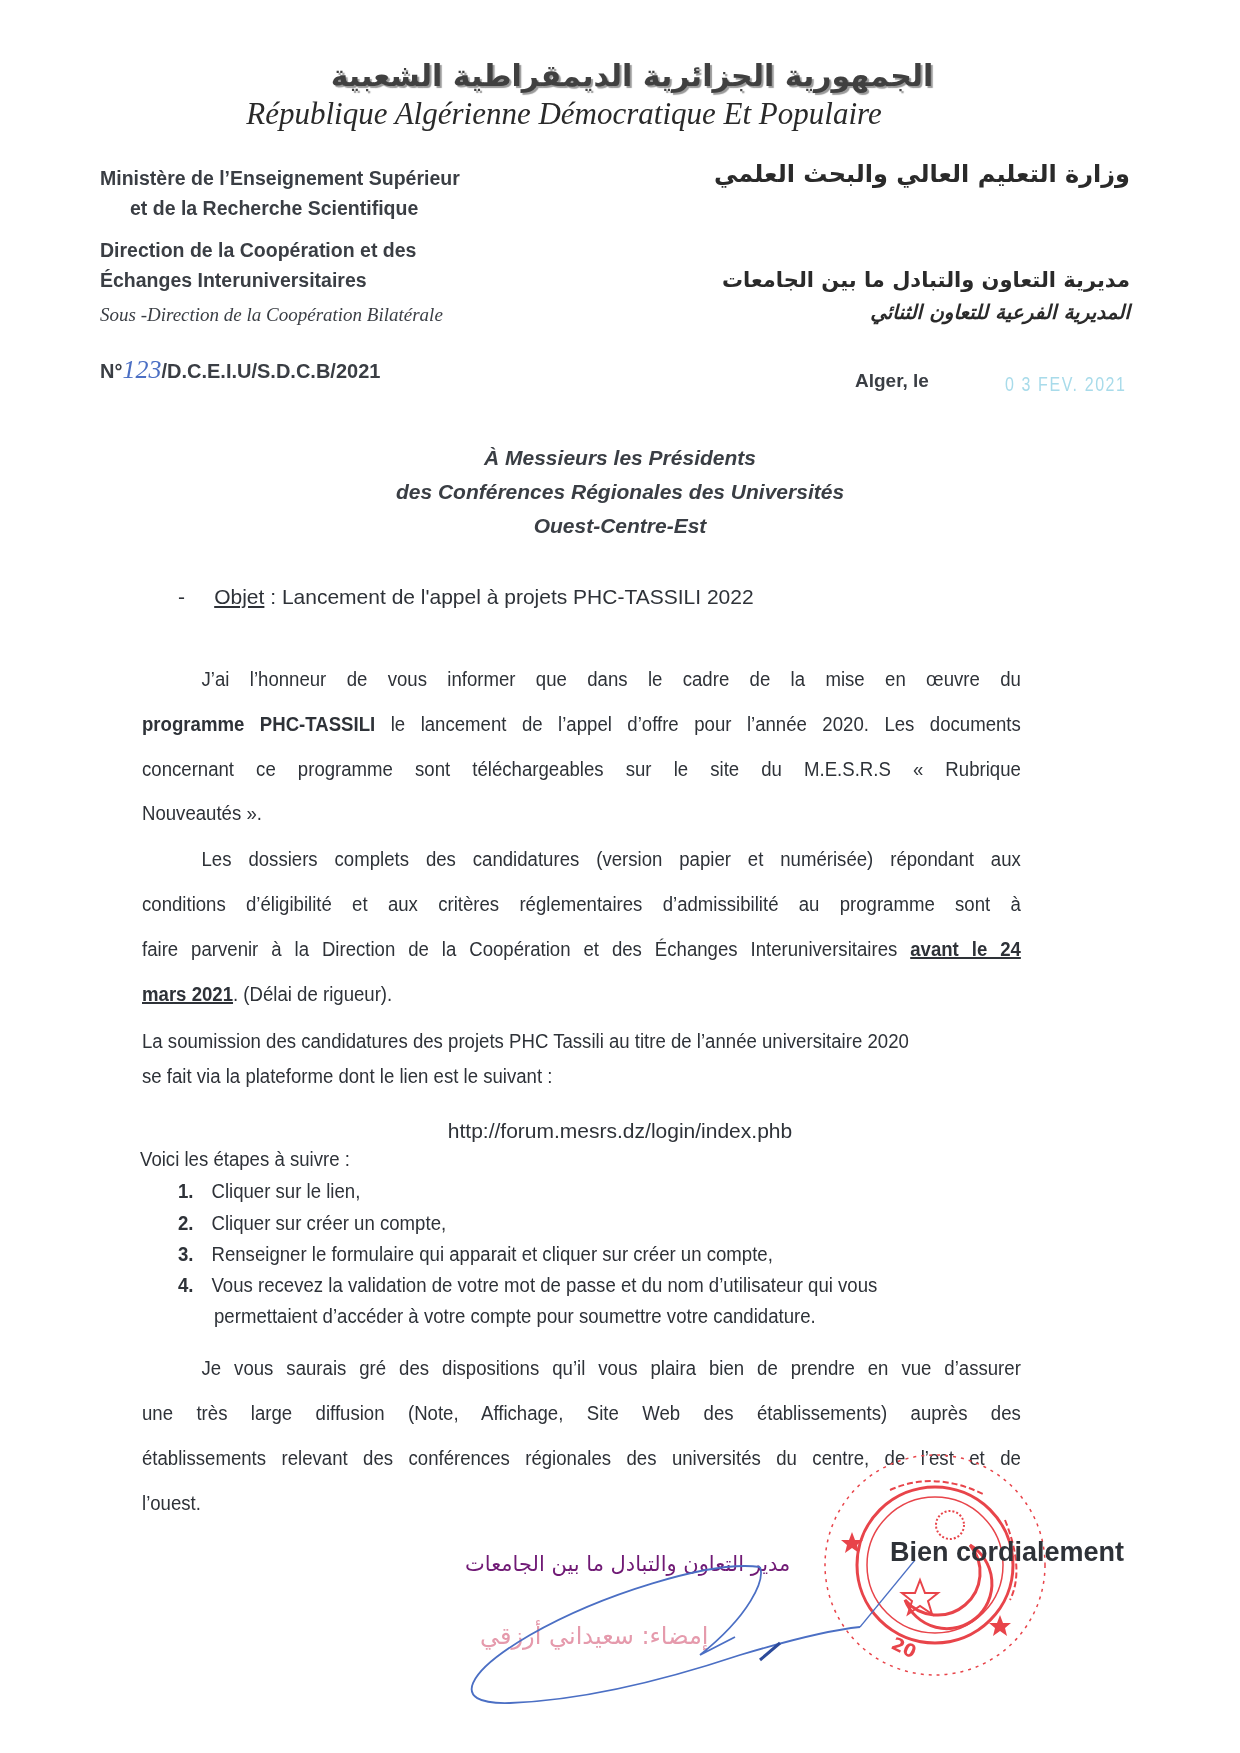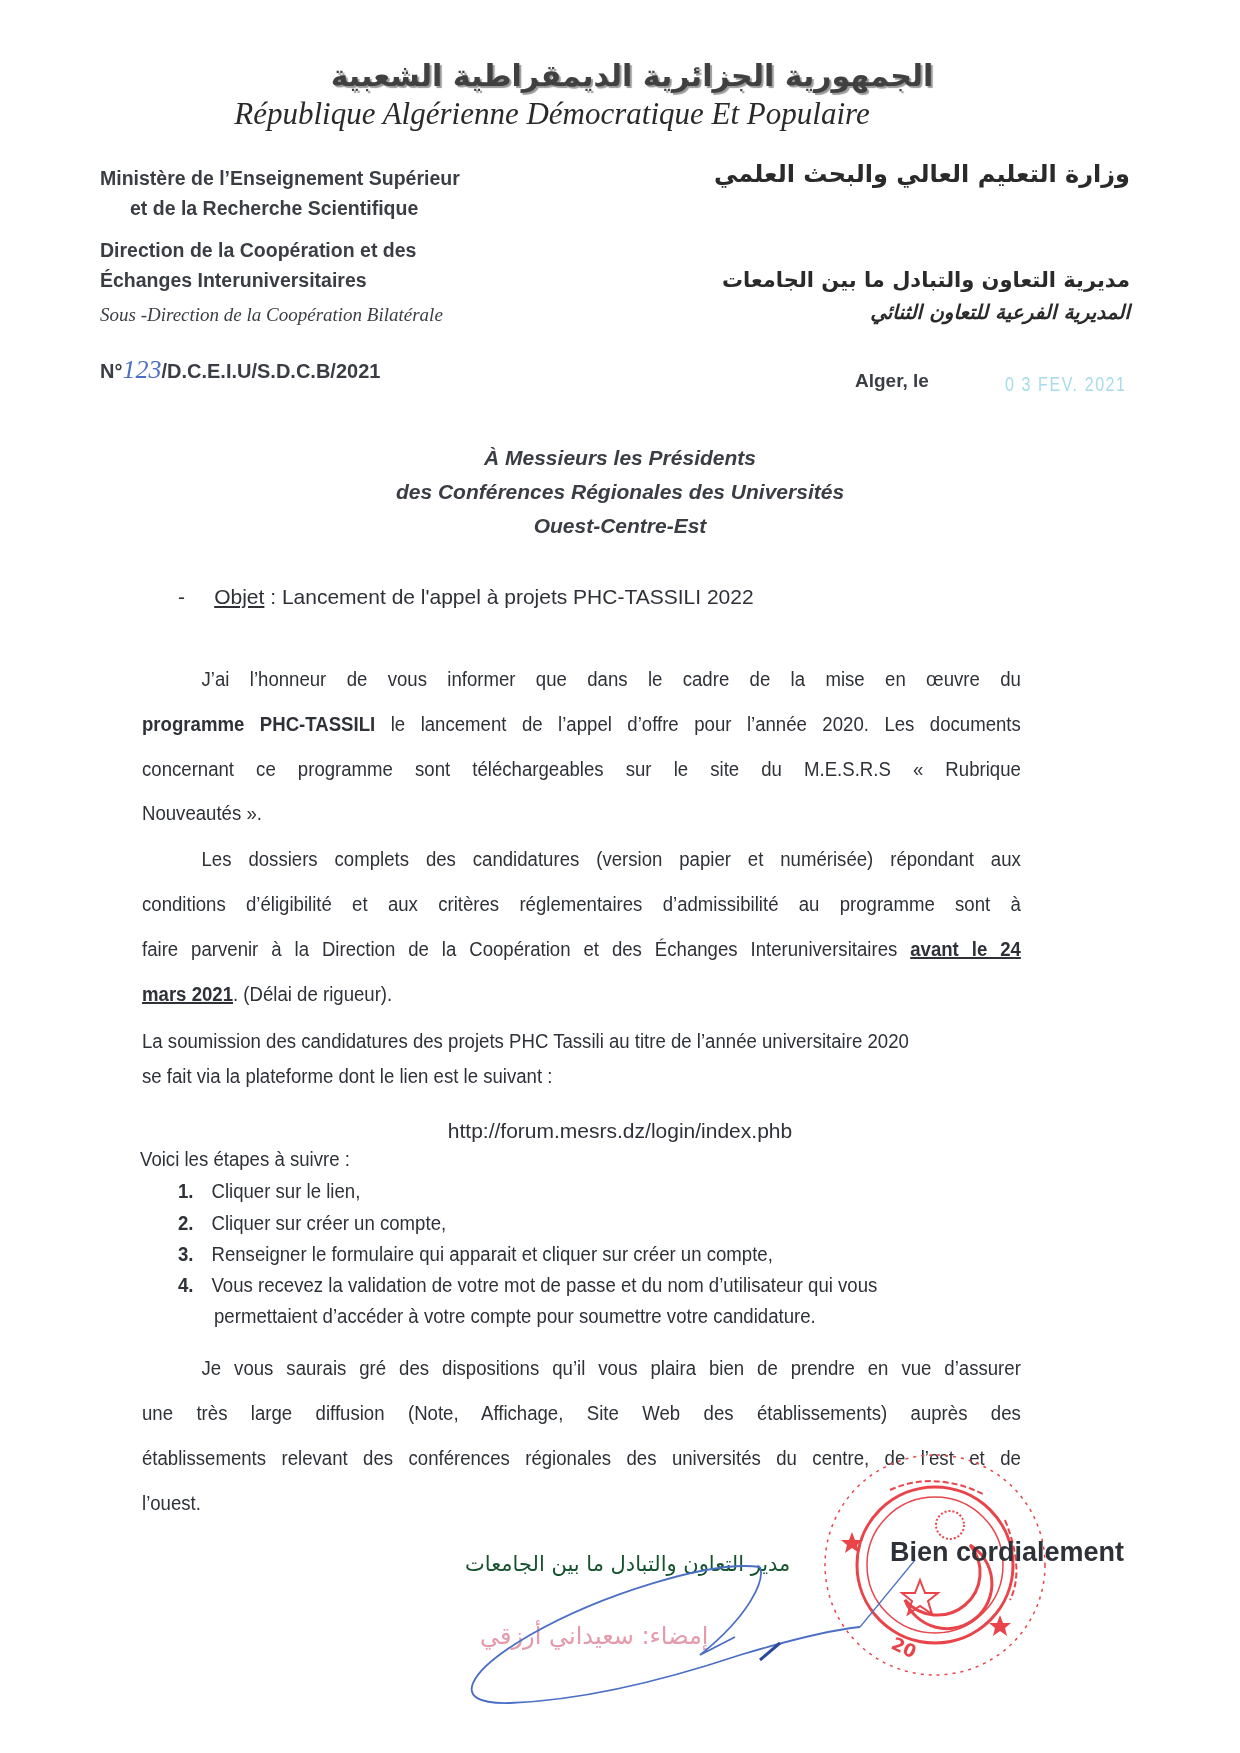--- a/index.html
+++ b/index.html
@@ -2,21 +2,21 @@
 <html><head>
 <meta charset="utf-8">
 <style>
   html, body { margin: 0; padding: 0; background: #ffffff; }
   body { width: 1240px; height: 1753px; position: relative; overflow: hidden; color: #2e3238; font-family: "Liberation Sans", sans-serif; }
   .abs { position: absolute; }
   .ar { font-family: "DejaVu Sans", sans-serif; direction: rtl; }
   .serif-it { font-family: "Liberation Serif", serif; font-style: italic; }
 
   #ar-title { left: 12px; width: 1240px; top: 58px; text-align: center; font-size: 30px; font-weight: bold; letter-spacing: 2px; color: #404040; text-shadow: 2px 2px 1px #9a9a9a; }
-  #fr-title { left: 4px; width: 1096px; top: 96px; text-align: center; font-size: 31px; color: #2a2a2a; }
+  #fr-title { left: 16px; width: 1096px; top: 96px; text-align: center; font-size: 31px; color: #2a2a2a; }
 
   .hdr-left { left: 100px; font-size: 19.5px; font-weight: bold; color: #3a3e44; line-height: 30px; }
   #min1 { top: 163px; }
   #min2 { top: 193px; left: 130px; }
   #dir1 { top: 235px; }
   #dir2 { top: 265px; }
   #sousdir { top: 304px; left: 100px; font-size: 19px; color: #3a3e44; text-align: center; }
   #ref { top: 355px; left: 100px; font-size: 20px; font-weight: bold; color: #3a3e44; }
   #ref .hand { color: #4b6fc4; font-family: "Liberation Serif", serif; font-style: italic; font-size: 26px; font-weight: normal; }
 
@@ -59,21 +59,21 @@
   #s3 { top: 1243px; }
   #s4 { top: 1274px; }
   #s4b { top: 1305px; left: 214px; }
   #p4l1 { top: 1357px; }
   #p4l2 { top: 1402px; }
   #p4l3 { top: 1447px; }
   #p4l4 { top: 1492px; text-align-last: left; }
 
   #closing { top: 1537px; left: 890px; font-size: 27px; font-weight: bold; color: #2e3238; z-index: 3; }
 
-  #sig-title { top: 1552px; left: 465px; font-size: 21px; color: #14532d; }
+  #sig-title { top: 1552px; left: 465px; font-size: 21px; color: #701a75; }
   #sig-name { top: 1622px; left: 480px; font-size: 24px; color: #e59aac; }
   #signature { left: 450px; top: 1555px; z-index: 2; }
   #seal { left: 820px; top: 1450px; z-index: 1; }
 </style>
 </head>
 <body>
 
 <div class="abs ar" id="ar-title">الجمهورية الجزائرية الديمقراطية الشعبية</div>
 <div class="abs serif-it" id="fr-title">République Algérienne Démocratique Et Populaire</div>
 

